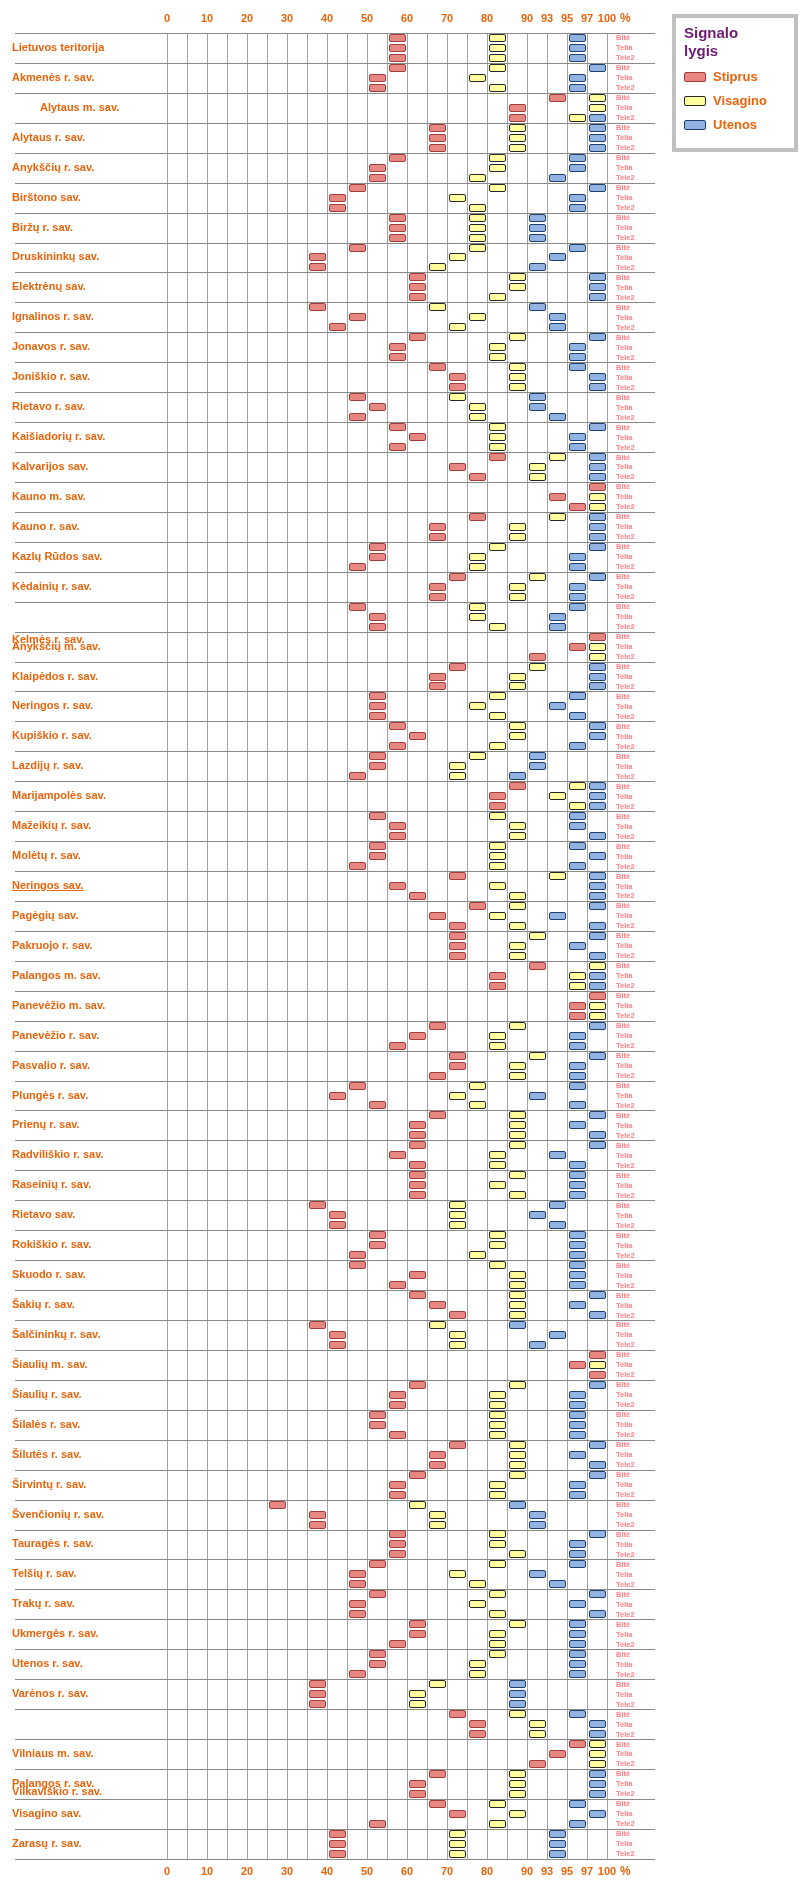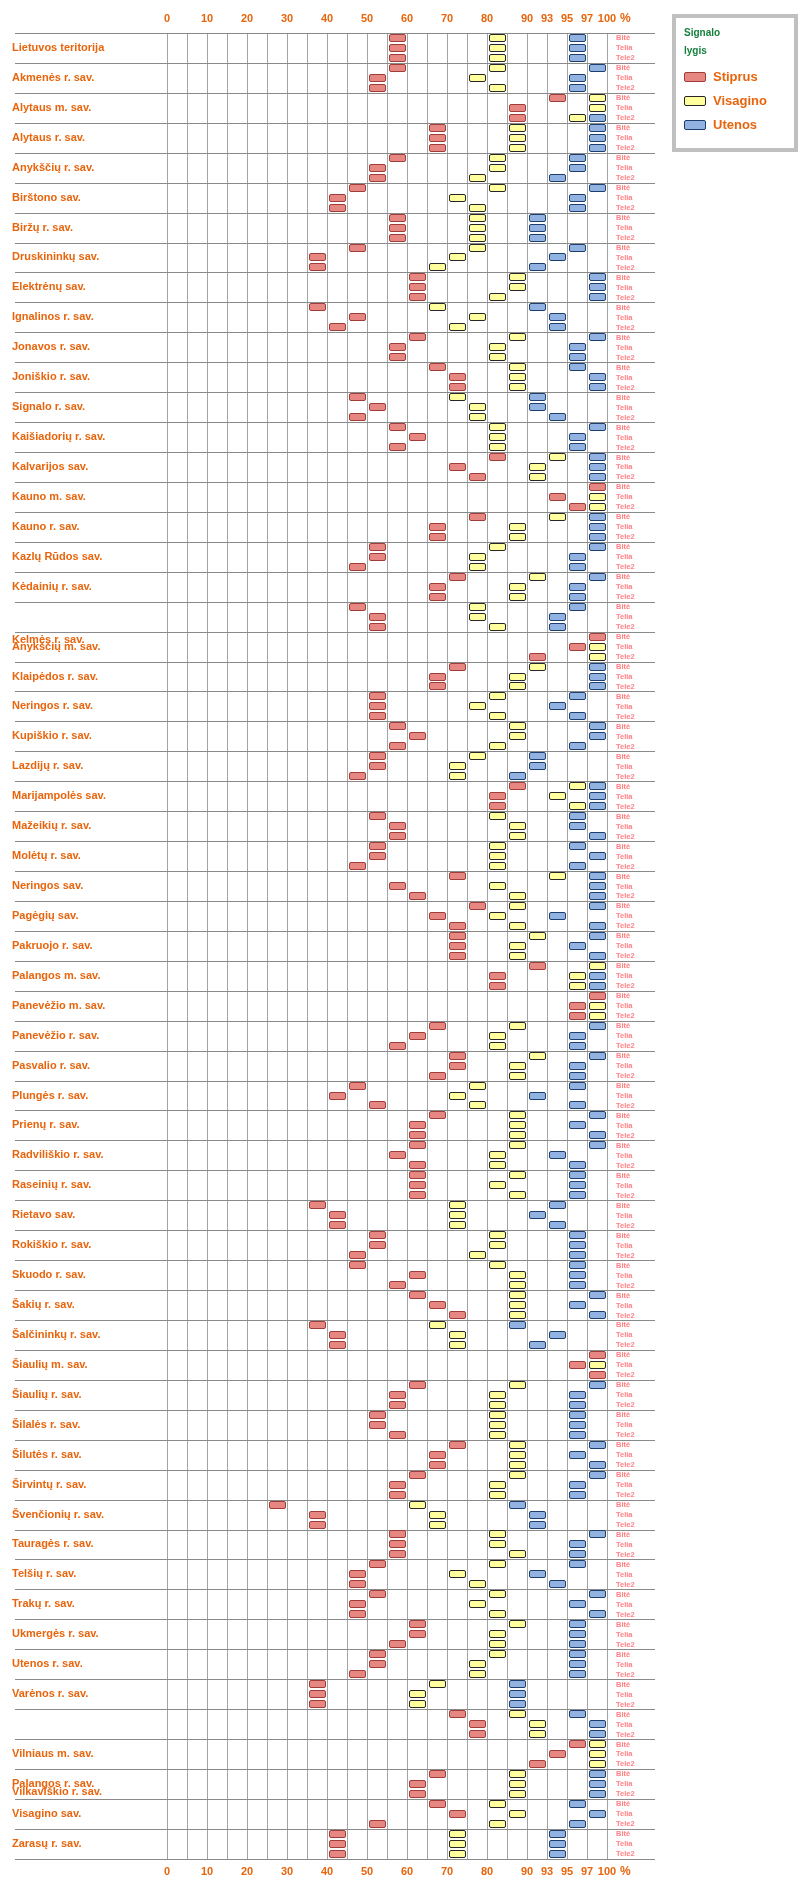--- a/index.html
+++ b/index.html
@@ -9,21 +9,21 @@
   .sepline{position:absolute;height:1px;background:#8a8a8a;}
   .axis-label{position:absolute;color:#e8650d;font-weight:bold;font-size:11px;transform:translateX(-50%);white-space:nowrap;}
   .pct-label{position:absolute;color:#e8650d;font-weight:bold;font-size:12px;}
   .muni-label{position:absolute;left:12px;color:#e8650d;font-weight:bold;font-size:11px;white-space:nowrap;}
   .op-label{position:absolute;left:616px;color:#ff7f84;font-weight:bold;font-size:7.5px;white-space:nowrap;}
   .marker{position:absolute;width:17px;height:8px;border-radius:2px;box-sizing:border-box;}
   .marker.stiprus{background:#e78782;border:1.3px solid #a03c3a;}
   .marker.vidutinis{background:#ffff9e;border:1.3px solid #262626;}
   .marker.silpnas{background:#92b2e1;border:1.3px solid #1c3f6e;}
   #legend{position:absolute;left:672px;top:14px;width:126px;height:138px;background:#fff;border:4px solid #c0c0c0;box-sizing:border-box;padding:6px 8px;}
-  #legend .legend-title{color:#15803d;font-weight:bold;font-size:10px;line-height:18px;}
+  #legend .legend-title{color:#701a75;font-weight:bold;font-size:15px;line-height:18px;}
   .legend-item{display:flex;align-items:center;margin-top:9px;}
   .legend-swatch{width:22px;height:10px;border-radius:2px;box-sizing:border-box;margin-right:7px;flex:0 0 auto;}
   .legend-swatch.stiprus{background:#e78782;border:1.5px solid #a03c3a;}
   .legend-swatch.vidutinis{background:#ffff9e;border:1.5px solid #262626;}
   .legend-swatch.silpnas{background:#92b2e1;border:1.5px solid #1c3f6e;}
   .legend-item span{color:#e8650d;font-weight:bold;font-size:13px;}
 </style>
 </head>
 <body>
 
@@ -91,21 +91,21 @@
       <div class="marker silpnas" style="left: 588.5px; top: 63.92px;"></div>
       <div class="op-label" style="top: 73.39px;">Telia</div>
       <div class="marker stiprus" style="left: 368.5px; top: 73.89px;"></div>
       <div class="marker vidutinis" style="left: 468.5px; top: 73.89px;"></div>
       <div class="marker silpnas" style="left: 568.5px; top: 73.89px;"></div>
       <div class="op-label" style="top: 83.37px;">Tele2</div>
       <div class="marker stiprus" style="left: 368.5px; top: 83.87px;"></div>
       <div class="marker vidutinis" style="left: 488.5px; top: 83.87px;"></div>
       <div class="marker silpnas" style="left: 568.5px; top: 83.87px;"></div>
       <div class="sepline" style="left: 15px; top: 92.86px; width: 640px;"></div>
-      <div class="muni-label" style="top: 100.83px;">Alytaus m. sav.</div>
+      <div class="muni-label" style="top: 100.83px; margin-left: 28px;">Alytaus m. sav.</div>
       <div class="op-label" style="top: 93.35px;">Bitė</div>
       <div class="marker stiprus" style="left: 548.5px; top: 93.85px;"></div>
       <div class="marker vidutinis" style="left: 588.5px; top: 93.85px;"></div>
       <div class="op-label" style="top: 103.33px;">Telia</div>
       <div class="marker stiprus" style="left: 508.5px; top: 103.83px;"></div>
       <div class="marker vidutinis" style="left: 588.5px; top: 103.83px;"></div>
       <div class="op-label" style="top: 113.3px;">Tele2</div>
       <div class="marker stiprus" style="left: 508.5px; top: 113.8px;"></div>
       <div class="marker vidutinis" style="left: 568.5px; top: 113.8px;"></div>
       <div class="marker silpnas" style="left: 588.5px; top: 113.8px;"></div>
@@ -229,21 +229,21 @@
       <div class="marker silpnas" style="left: 568.5px; top: 363.22px;"></div>
       <div class="op-label" style="top: 372.69px;">Telia</div>
       <div class="marker stiprus" style="left: 448.5px; top: 373.19px;"></div>
       <div class="marker vidutinis" style="left: 508.5px; top: 373.19px;"></div>
       <div class="marker silpnas" style="left: 588.5px; top: 373.19px;"></div>
       <div class="op-label" style="top: 382.67px;">Tele2</div>
       <div class="marker stiprus" style="left: 448.5px; top: 383.17px;"></div>
       <div class="marker vidutinis" style="left: 508.5px; top: 383.17px;"></div>
       <div class="marker silpnas" style="left: 588.5px; top: 383.17px;"></div>
       <div class="sepline" style="left: 15px; top: 392.16px; width: 640px;"></div>
-      <div class="muni-label" style="top: 400.12px;">Signalo r. sav.</div>
+      <div class="muni-label" style="top: 400.12px;">Rietavo r. sav.</div>
       <div class="op-label" style="top: 392.65px;">Bitė</div>
       <div class="marker stiprus" style="left: 348.5px; top: 393.15px;"></div>
       <div class="marker vidutinis" style="left: 448.5px; top: 393.15px;"></div>
       <div class="marker silpnas" style="left: 528.5px; top: 393.15px;"></div>
       <div class="op-label" style="top: 402.62px;">Telia</div>
       <div class="marker stiprus" style="left: 368.5px; top: 403.12px;"></div>
       <div class="marker vidutinis" style="left: 468.5px; top: 403.12px;"></div>
       <div class="marker silpnas" style="left: 528.5px; top: 403.12px;"></div>
       <div class="op-label" style="top: 412.6px;">Tele2</div>
       <div class="marker stiprus" style="left: 348.5px; top: 413.1px;"></div>
@@ -445,21 +445,21 @@
       <div class="marker silpnas" style="left: 568.5px; top: 842.1px;"></div>
       <div class="op-label" style="top: 851.58px;">Telia</div>
       <div class="marker stiprus" style="left: 368.5px; top: 852.08px;"></div>
       <div class="marker vidutinis" style="left: 488.5px; top: 852.08px;"></div>
       <div class="marker silpnas" style="left: 588.5px; top: 852.08px;"></div>
       <div class="op-label" style="top: 861.55px;">Tele2</div>
       <div class="marker stiprus" style="left: 348.5px; top: 862.05px;"></div>
       <div class="marker vidutinis" style="left: 488.5px; top: 862.05px;"></div>
       <div class="marker silpnas" style="left: 568.5px; top: 862.05px;"></div>
       <div class="sepline" style="left: 15px; top: 871.04px; width: 640px;"></div>
-      <div class="muni-label" style="top: 879px;">Neringos sav.</div>
+      <div class="muni-label" style="top: 879px; text-decoration: underline;">Neringos sav.</div>
       <div class="op-label" style="top: 871.53px;">Bitė</div>
       <div class="marker stiprus" style="left: 448.5px; top: 872.03px;"></div>
       <div class="marker vidutinis" style="left: 548.5px; top: 872.03px;"></div>
       <div class="marker silpnas" style="left: 588.5px; top: 872.03px;"></div>
       <div class="op-label" style="top: 881.5px;">Telia</div>
       <div class="marker stiprus" style="left: 388.5px; top: 882px;"></div>
       <div class="marker vidutinis" style="left: 488.5px; top: 882px;"></div>
       <div class="marker silpnas" style="left: 588.5px; top: 882px;"></div>
       <div class="op-label" style="top: 891.48px;">Tele2</div>
       <div class="marker stiprus" style="left: 408.5px; top: 891.98px;"></div>

